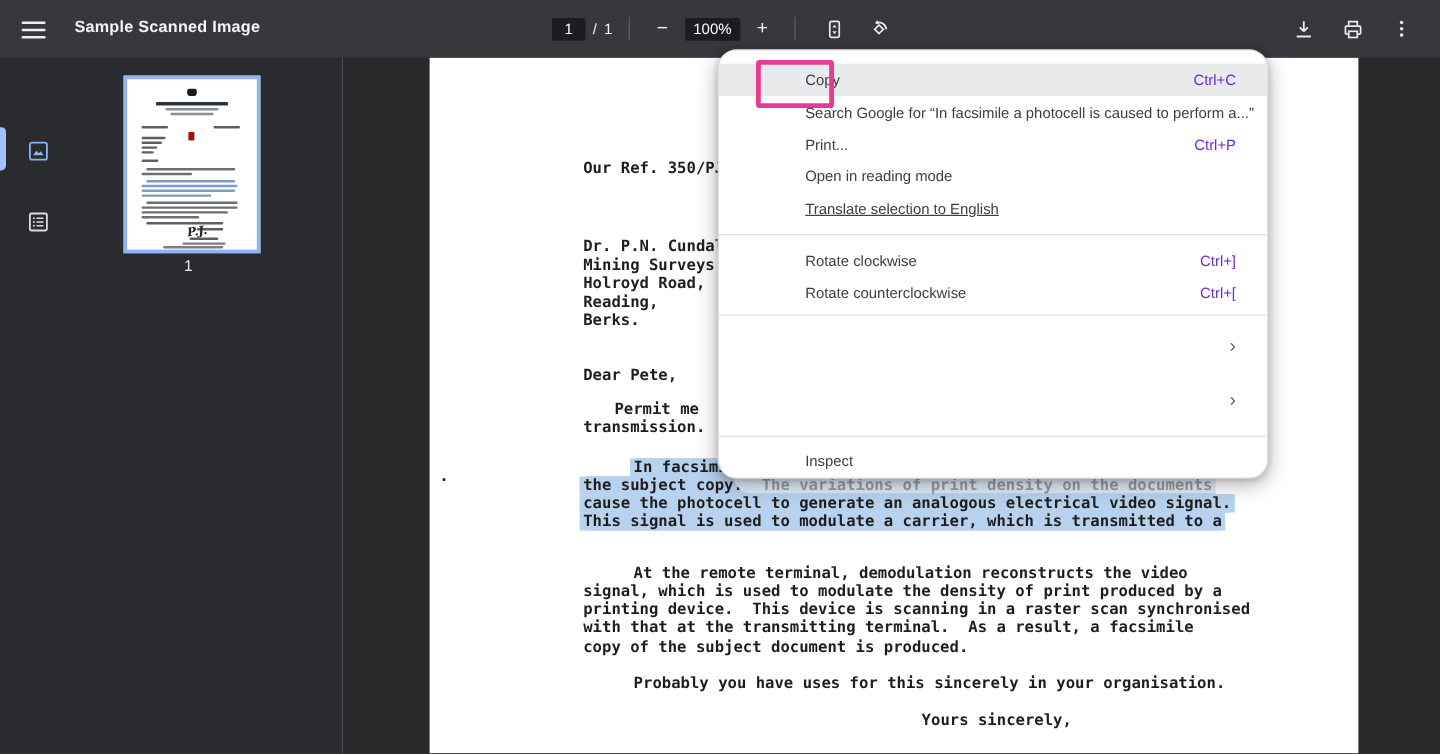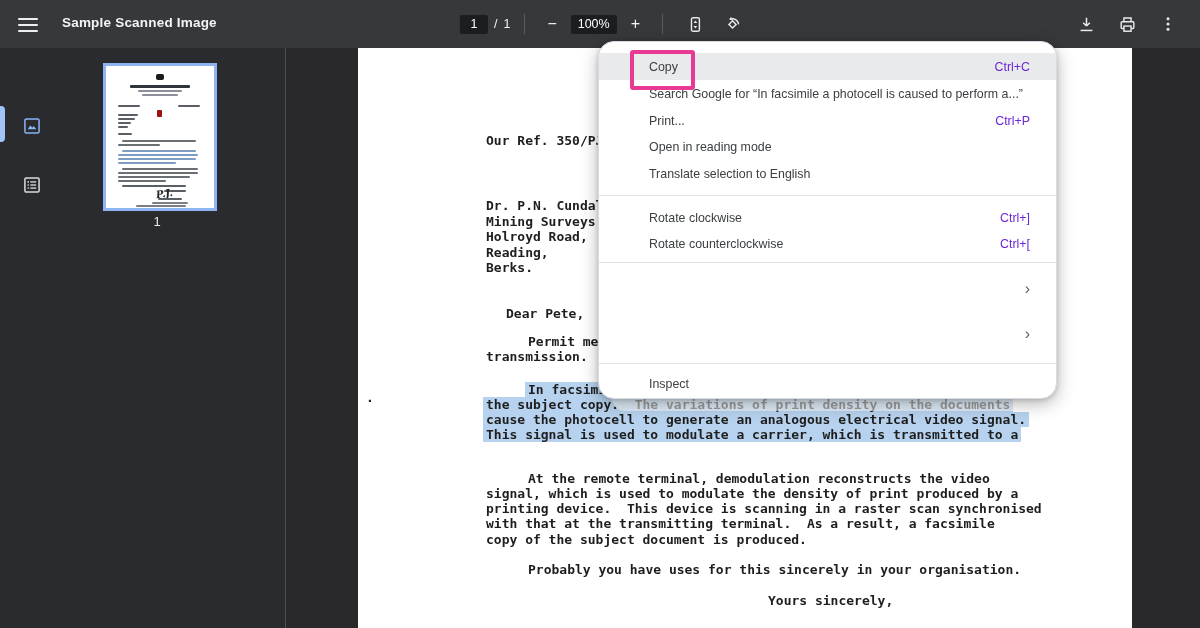--- a/index.html
+++ b/index.html
@@ -37,21 +37,21 @@
   .dl{position:absolute;font-family:"DejaVu Sans Mono",monospace;font-size:13px;line-height:15px;font-weight:700;color:#1e1e1e;white-space:pre;z-index:2;}
   .hl{background:#b7d2ee;box-shadow:-3px 0 0 #b7d2ee,3px 0 0 #b7d2ee;}
   .dot{position:absolute;left:366px;top:390px;font-family:"DejaVu Sans Mono",monospace;font-size:13px;font-weight:700;color:#1e1e1e;z-index:2;}
   .veil{position:absolute;left:612px;top:398px;width:440px;height:13px;background:rgba(255,255,255,.55);border-radius:0 0 14px 14px;z-index:60;}
 
   
   .menu{position:absolute;left:598px;top:41px;width:459px;height:358px;box-sizing:border-box;
     background:#fff;border:1px solid #d8dbdf;border-radius:16px;
     box-shadow:0 5px 18px rgba(0,0,0,.28),0 1px 5px rgba(0,0,0,.16);
     z-index:100;padding-top:11px;display:flex;flex-direction:column;}
-  .mi{display:flex;align-items:center;padding:0 26px 0 50px;font-size:12.4px;color:#3c4043;position:relative;flex:0 0 auto;cursor:pointer;}
+  .mi{display:flex;align-items:center;padding:0 26px 0 72px;font-size:12.4px;color:#3c4043;position:relative;flex:0 0 auto;cursor:pointer;}
   .mi .lbl{white-space:nowrap;}
   .mi .sc{margin-left:auto;color:#6d28d9;white-space:nowrap;padding-left:12px;}
   .mi .chev{margin-left:auto;color:#5f6368;font-size:16px;line-height:16px;}
   .mi.hover{background:#e9eaeb;}
   .msep{height:1px;background:#dde2e9;flex:0 0 auto;}
   .ann{position:absolute;left:31px;top:-3px;width:57px;height:32px;border:4px solid #e83a95;border-radius:3px;pointer-events:none;z-index:5;}
 </style>
 </head>
 <body>
 
@@ -174,22 +174,22 @@
   <div class="page"></div>
 
   <span class="dot">.</span>
 
   <div class="dl" style="left:486px;top:133px;">Our Ref. 350/PJ</div>
   <div class="dl" style="left:486px;top:198px;">Dr. P.N. Cundal</div>
   <div class="dl" style="left:486px;top:214px;">Mining Surveys</div>
   <div class="dl" style="left:486px;top:229px;">Holroyd Road,</div>
   <div class="dl" style="left:486px;top:245px;">Reading,</div>
   <div class="dl" style="left:486px;top:260px;">Berks.</div>
-  <div class="dl" style="left:486px;top:306px;margin-left:20px;">Dear Pete,</div>
-  <div class="dl" style="left:528px;top:334px;">Permit me</div>
+  <div class="dl" style="left:486px;top:306px;">Dear Pete,</div>
+  <div class="dl" style="left:512px;top:334px;">Permit me</div>
   <div class="dl" style="left:486px;top:349px;">transmission.</div>
   <div class="dl hl" style="left:528px;top:382px;">In facsimi</div>
   <div class="dl hl" style="left:486px;top:397px;">the subject copy.  The variations of print density on the documents</div>
   <div class="dl hl" style="left:486px;top:412px;">cause the photocell to generate an analogous electrical video signal.</div>
   <div class="dl hl" style="left:486px;top:427px;">This signal is used to modulate a carrier, which is transmitted to a</div>
   <div class="dl" style="left:528px;top:471px;">At the remote terminal, demodulation reconstructs the video</div>
   <div class="dl" style="left:486px;top:486px;">signal, which is used to modulate the density of print produced by a</div>
   <div class="dl" style="left:486px;top:501px;">printing device.  This device is scanning in a raster scan synchronised</div>
   <div class="dl" style="left:486px;top:516px;">with that at the transmitting terminal.  As a result, a facsimile</div>
   <div class="dl" style="left:486px;top:532px;">copy of the subject document is produced.</div>
@@ -207,21 +207,21 @@
     <div class="mi" style="height:27px;">
       <span class="lbl">Search Google for “In facsimile a photocell is caused to perform a...”</span>
     </div>
     <div class="mi" style="height:27px;">
       <span class="lbl">Print...</span>
       <span class="sc">Ctrl+P</span>
     </div>
     <div class="mi" style="height:26px;">
       <span class="lbl">Open in reading mode</span>
     </div>
-    <div class="mi" style="height:27px;">
+    <div class="mi" style="height:27px;text-decoration:underline;">
       <span class="lbl">Translate selection to English</span>
     </div>
     <div class="msep" style="margin:8px 0 9px;"></div>
     <div class="mi" style="height:26px;gap:48px;">
       <span class="lbl">Rotate clockwise</span>
       <span class="sc">Ctrl+]</span>
     </div>
     <div class="mi" style="height:26px;">
       <span class="lbl">Rotate counterclockwise</span>
       <span class="sc">Ctrl+[</span>

